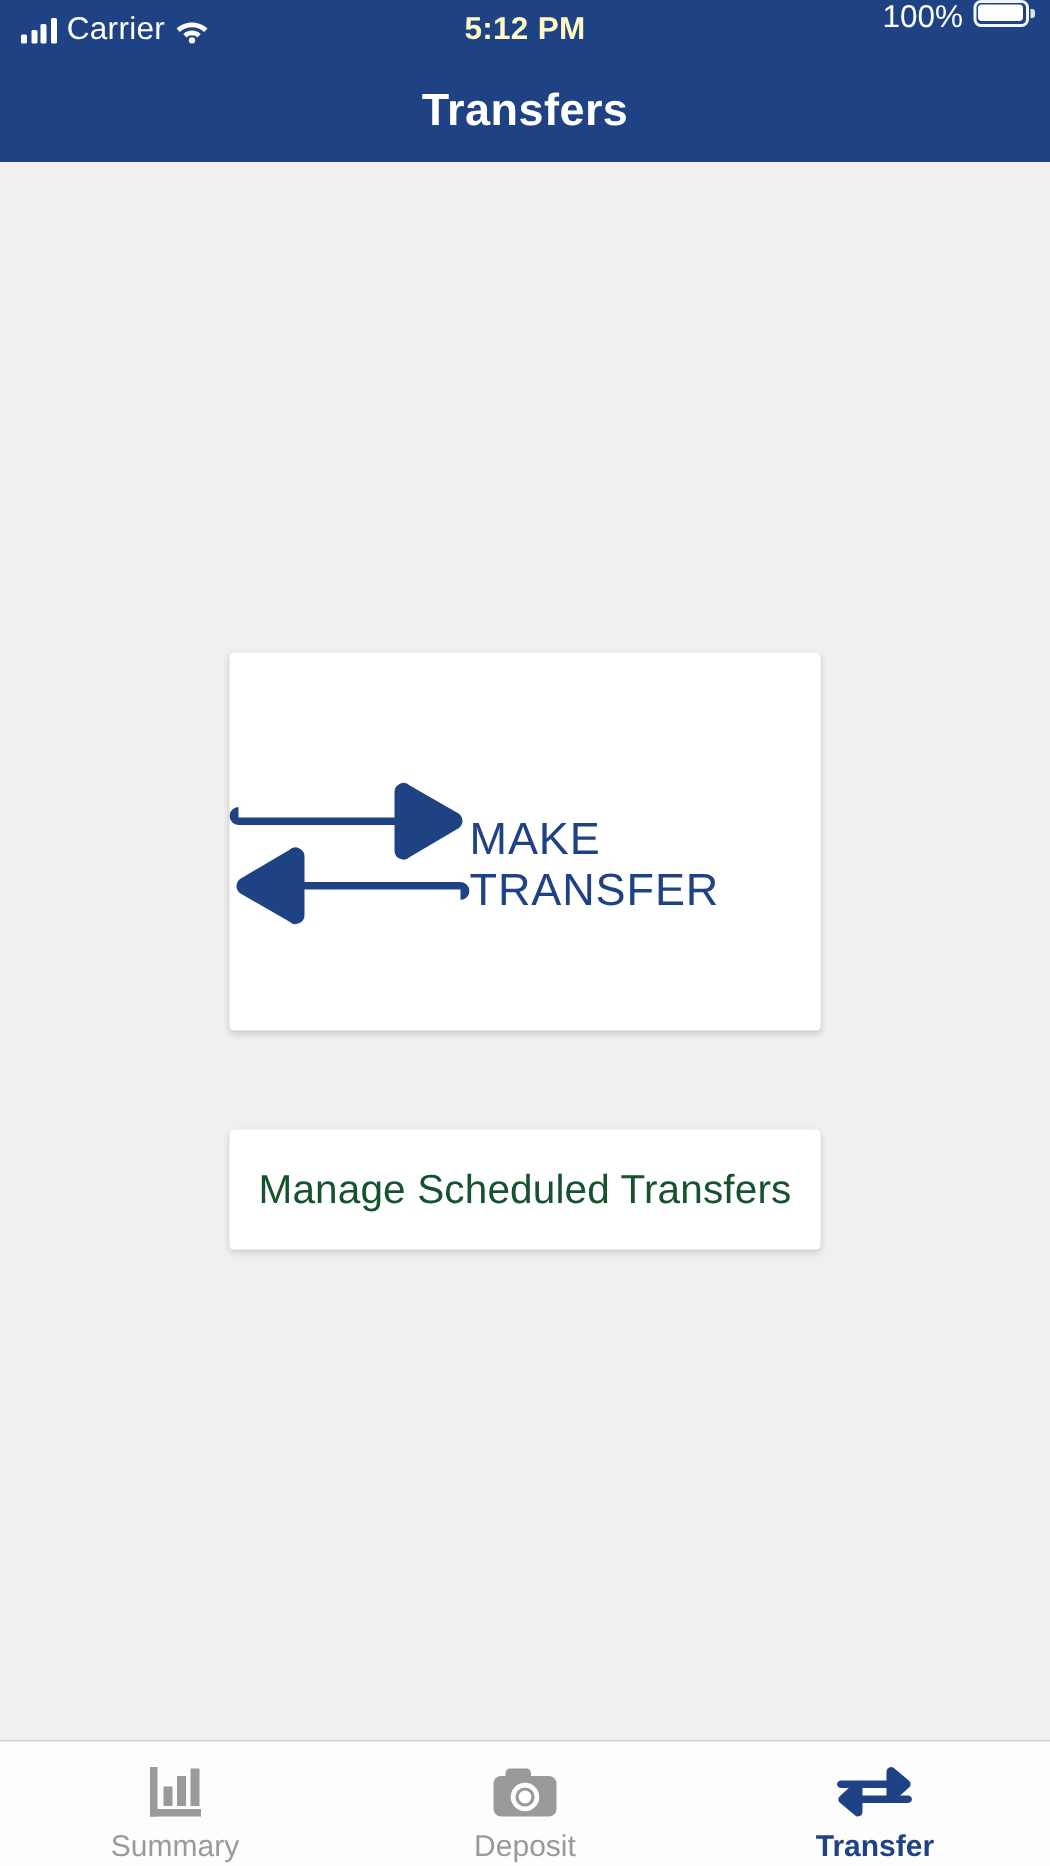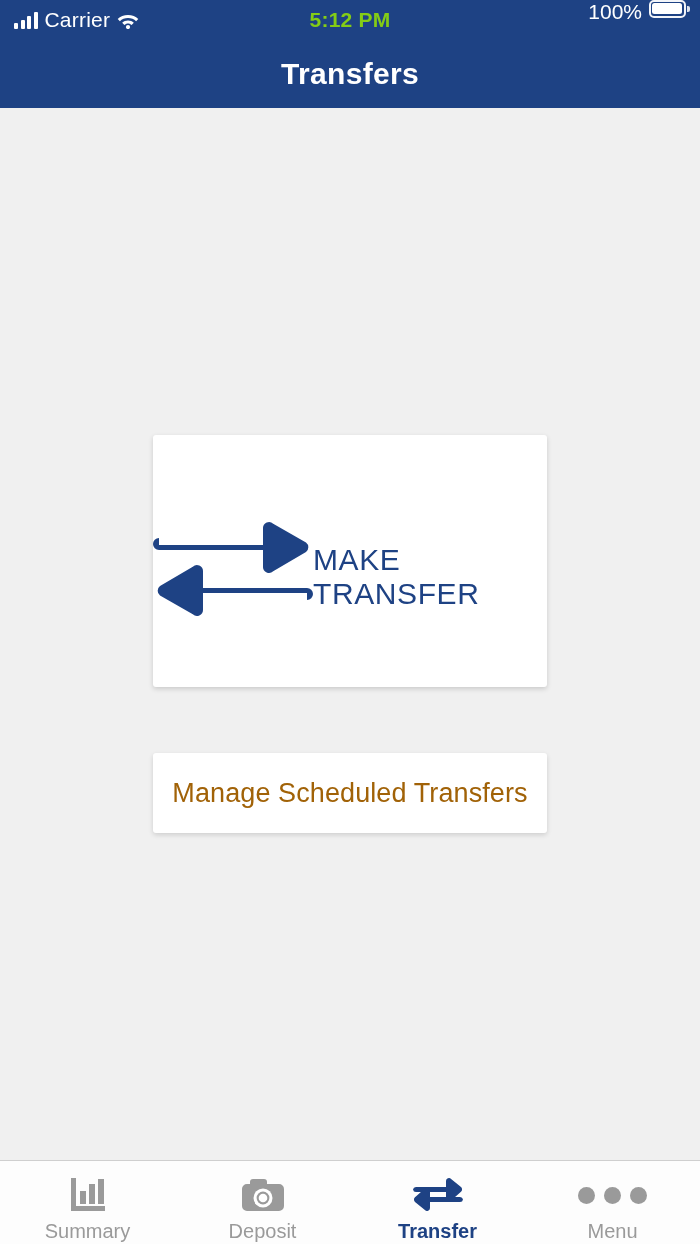--- a/index.html
+++ b/index.html
@@ -29,21 +29,21 @@
   .signal i:nth-child(1){ height:6px; }
   .signal i:nth-child(2){ height:9px; }
   .signal i:nth-child(3){ height:13px; }
   .signal i:nth-child(4){ height:17px; }
   .carrier { color:#fff; font-size:21px; letter-spacing:.2px;text-align:right; }
   .wifi { width:22px; height:17px; position:relative; }
 
   .sb-center {
     position:absolute; left:0; top:0; width:700px; height:40px;
     display:flex; align-items:center; justify-content:center;
-    color:#84cc16; font-size:21px; font-weight:bold; letter-spacing:.2px;
+    color:#fef9c3; font-size:21px; font-weight:bold; letter-spacing:.2px;
   }
   .sb-right {
     position:absolute; right:14px; top:0; height:40px;
     display:flex; align-items:flex-start; gap:7px;
   }
   .batt-pct { color:#fff; font-size:21px; }
   .battery { position:relative; width:37px; height:18px; }
   .battery .shell {
     position:absolute; inset:0; border:2px solid #fff;
     border-radius:5px; opacity:.95;
@@ -83,21 +83,21 @@
     margin-top:32px; color:#1e4284;
     font-size:30px; letter-spacing:.6px;
   }
 
   .manage-btn {
     position:absolute; left:153px; top:645px;
     width:394px; height:80px;
     background:#ffffff; border-radius:3px;
     box-shadow:0 2px 5px rgba(0,0,0,.14);
     display:flex; align-items:center; justify-content:center;
-    color:#a16207; font-size:27px; letter-spacing:.1px;
+    color:#14532d; font-size:27px; letter-spacing:.1px;
     cursor:pointer;
   }
 
   
   .tabbar {
     position:absolute; left:0; top:1160px; width:700px; height:84px;
     background:#fdfdfd; border-top:1px solid #cfcfcf;
     display:flex;
   }
   .tab {
@@ -204,26 +204,16 @@
     <div class="tab active">
       <span class="tab-ico">
         <svg width="52" height="42" viewBox="0 0 52 42">
           <path d="M4 13 h30 v-6 a3 3 0 0 1 5.1 -2.1 L49 13.1 a3 3 0 0 1 0 4.6 L39.1 26.6 a3 3 0 0 1 -5.1 -2.1 V18 H4 a3 3 0 0 1 -3 -2.5 a3 3 0 0 1 3 -2.5 Z" fill="#1e4284"></path>
           <path d="M48 28 H18 v6 a3 3 0 0 1 -5.1 2.1 L3 27.9 a3 3 0 0 1 0 -4.6 L12.9 14.4 a3 3 0 0 1 5.1 2.1 V23 h30 a3 3 0 0 1 3 2.5 a3 3 0 0 1 -3 2.5 Z" fill="#1e4284"></path>
         </svg>
       </span>
       <span class="tab-label">Transfer</span>
     </div>
 
-    <div class="tab">
-      <span class="tab-ico">
-        <span class="dots">
-            <span></span>
-            <span></span>
-            <span></span>
-          </span>
-      </span>
-      <span class="tab-label">Menu</span>
-    </div>
 
   </div>
 
 </div>
 
 </body></html>

